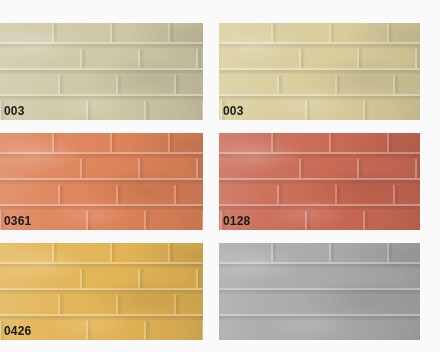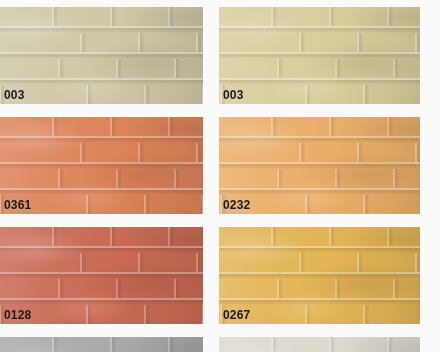--- a/index.html
+++ b/index.html
@@ -11,21 +11,21 @@
     overflow: hidden;
     background: #fafafa;
     font-family: "Liberation Sans", sans-serif;
   }
 
   #gallery {
     position: relative;
     width: 440px;
     height: 312px;
     background: #fafafa;
-    padding-top: 7px;
+    padding-top: 23px;
   }
 
   .grid {
     display: grid;
     grid-template-columns: 203px 201px;
     column-gap: 16px;
     row-gap: 13px;
     padding-left: 0px;
   }
 
@@ -157,33 +157,20 @@
             <i></i>
             <i></i>
             <i></i>
             <i></i>
           </span>
         <span class="grain"></span>
       </span>
       <span class="swatch-label">0361</span>
     </a>
 
-    <a class="tile" aria-label="light amber orange brick wall texture" title="light amber orange brick wall texture">
-      <span class="brick-face" style="--base: #e9ae68;">
-        <span class="courses"></span>
-        <span class="joints">
-            <i></i>
-            <i></i>
-            <i></i>
-            <i></i>
-          </span>
-        <span class="grain"></span>
-      </span>
-      <span class="swatch-label">0232</span>
-    </a>
 
     <a class="tile" aria-label="terracotta red brick wall texture" title="terracotta red brick wall texture">
       <span class="brick-face" style="--base: #c96a54;">
         <span class="courses"></span>
         <span class="joints">
             <i></i>
             <i></i>
             <i></i>
             <i></i>
           </span>
@@ -196,21 +183,21 @@
       <span class="brick-face" style="--base: #e2b455;">
         <span class="courses"></span>
         <span class="joints">
             <i></i>
             <i></i>
             <i></i>
             <i></i>
           </span>
         <span class="grain"></span>
       </span>
-      <span class="swatch-label">0267</span>
+      <span class="swatch-label">0426</span>
     </a>
 
     <a class="tile" aria-label="grey brick wall texture" title="grey brick wall texture">
       <span class="brick-face" style="--base: #a8a9ab;">
         <span class="courses"></span>
         <span class="joints">
             <i></i>
           </span>
         <span class="grain"></span>
       </span>

